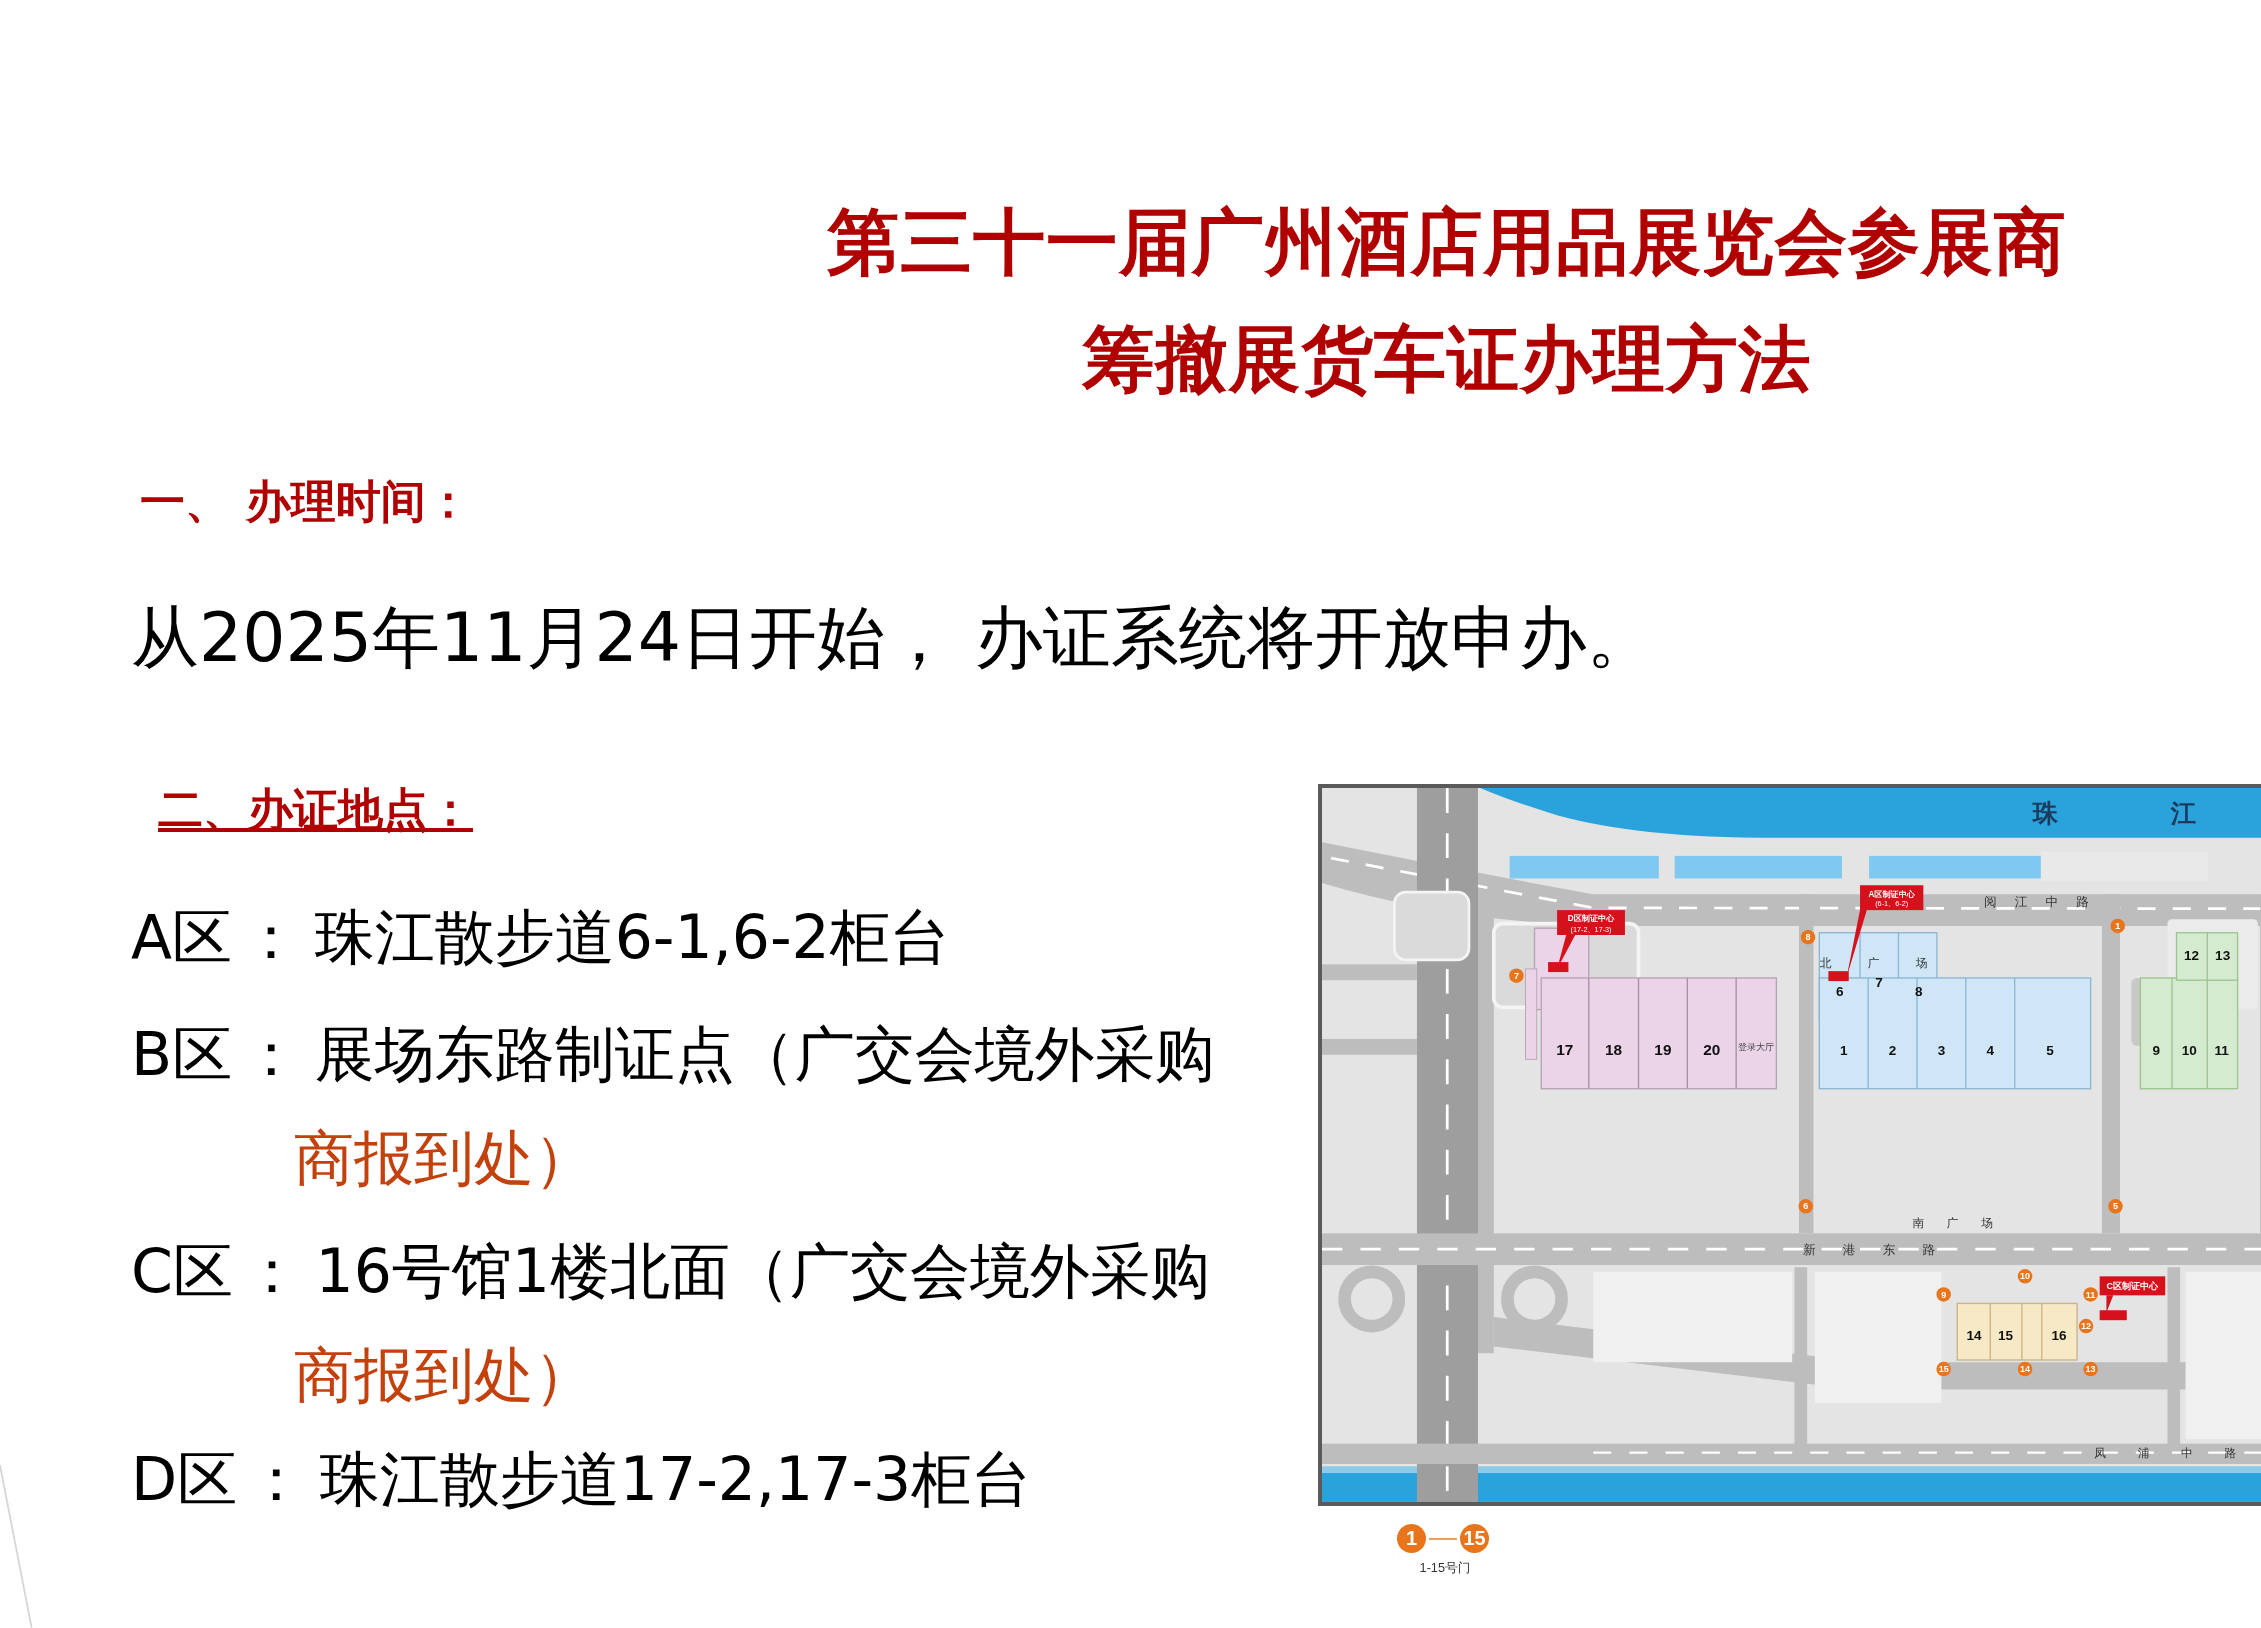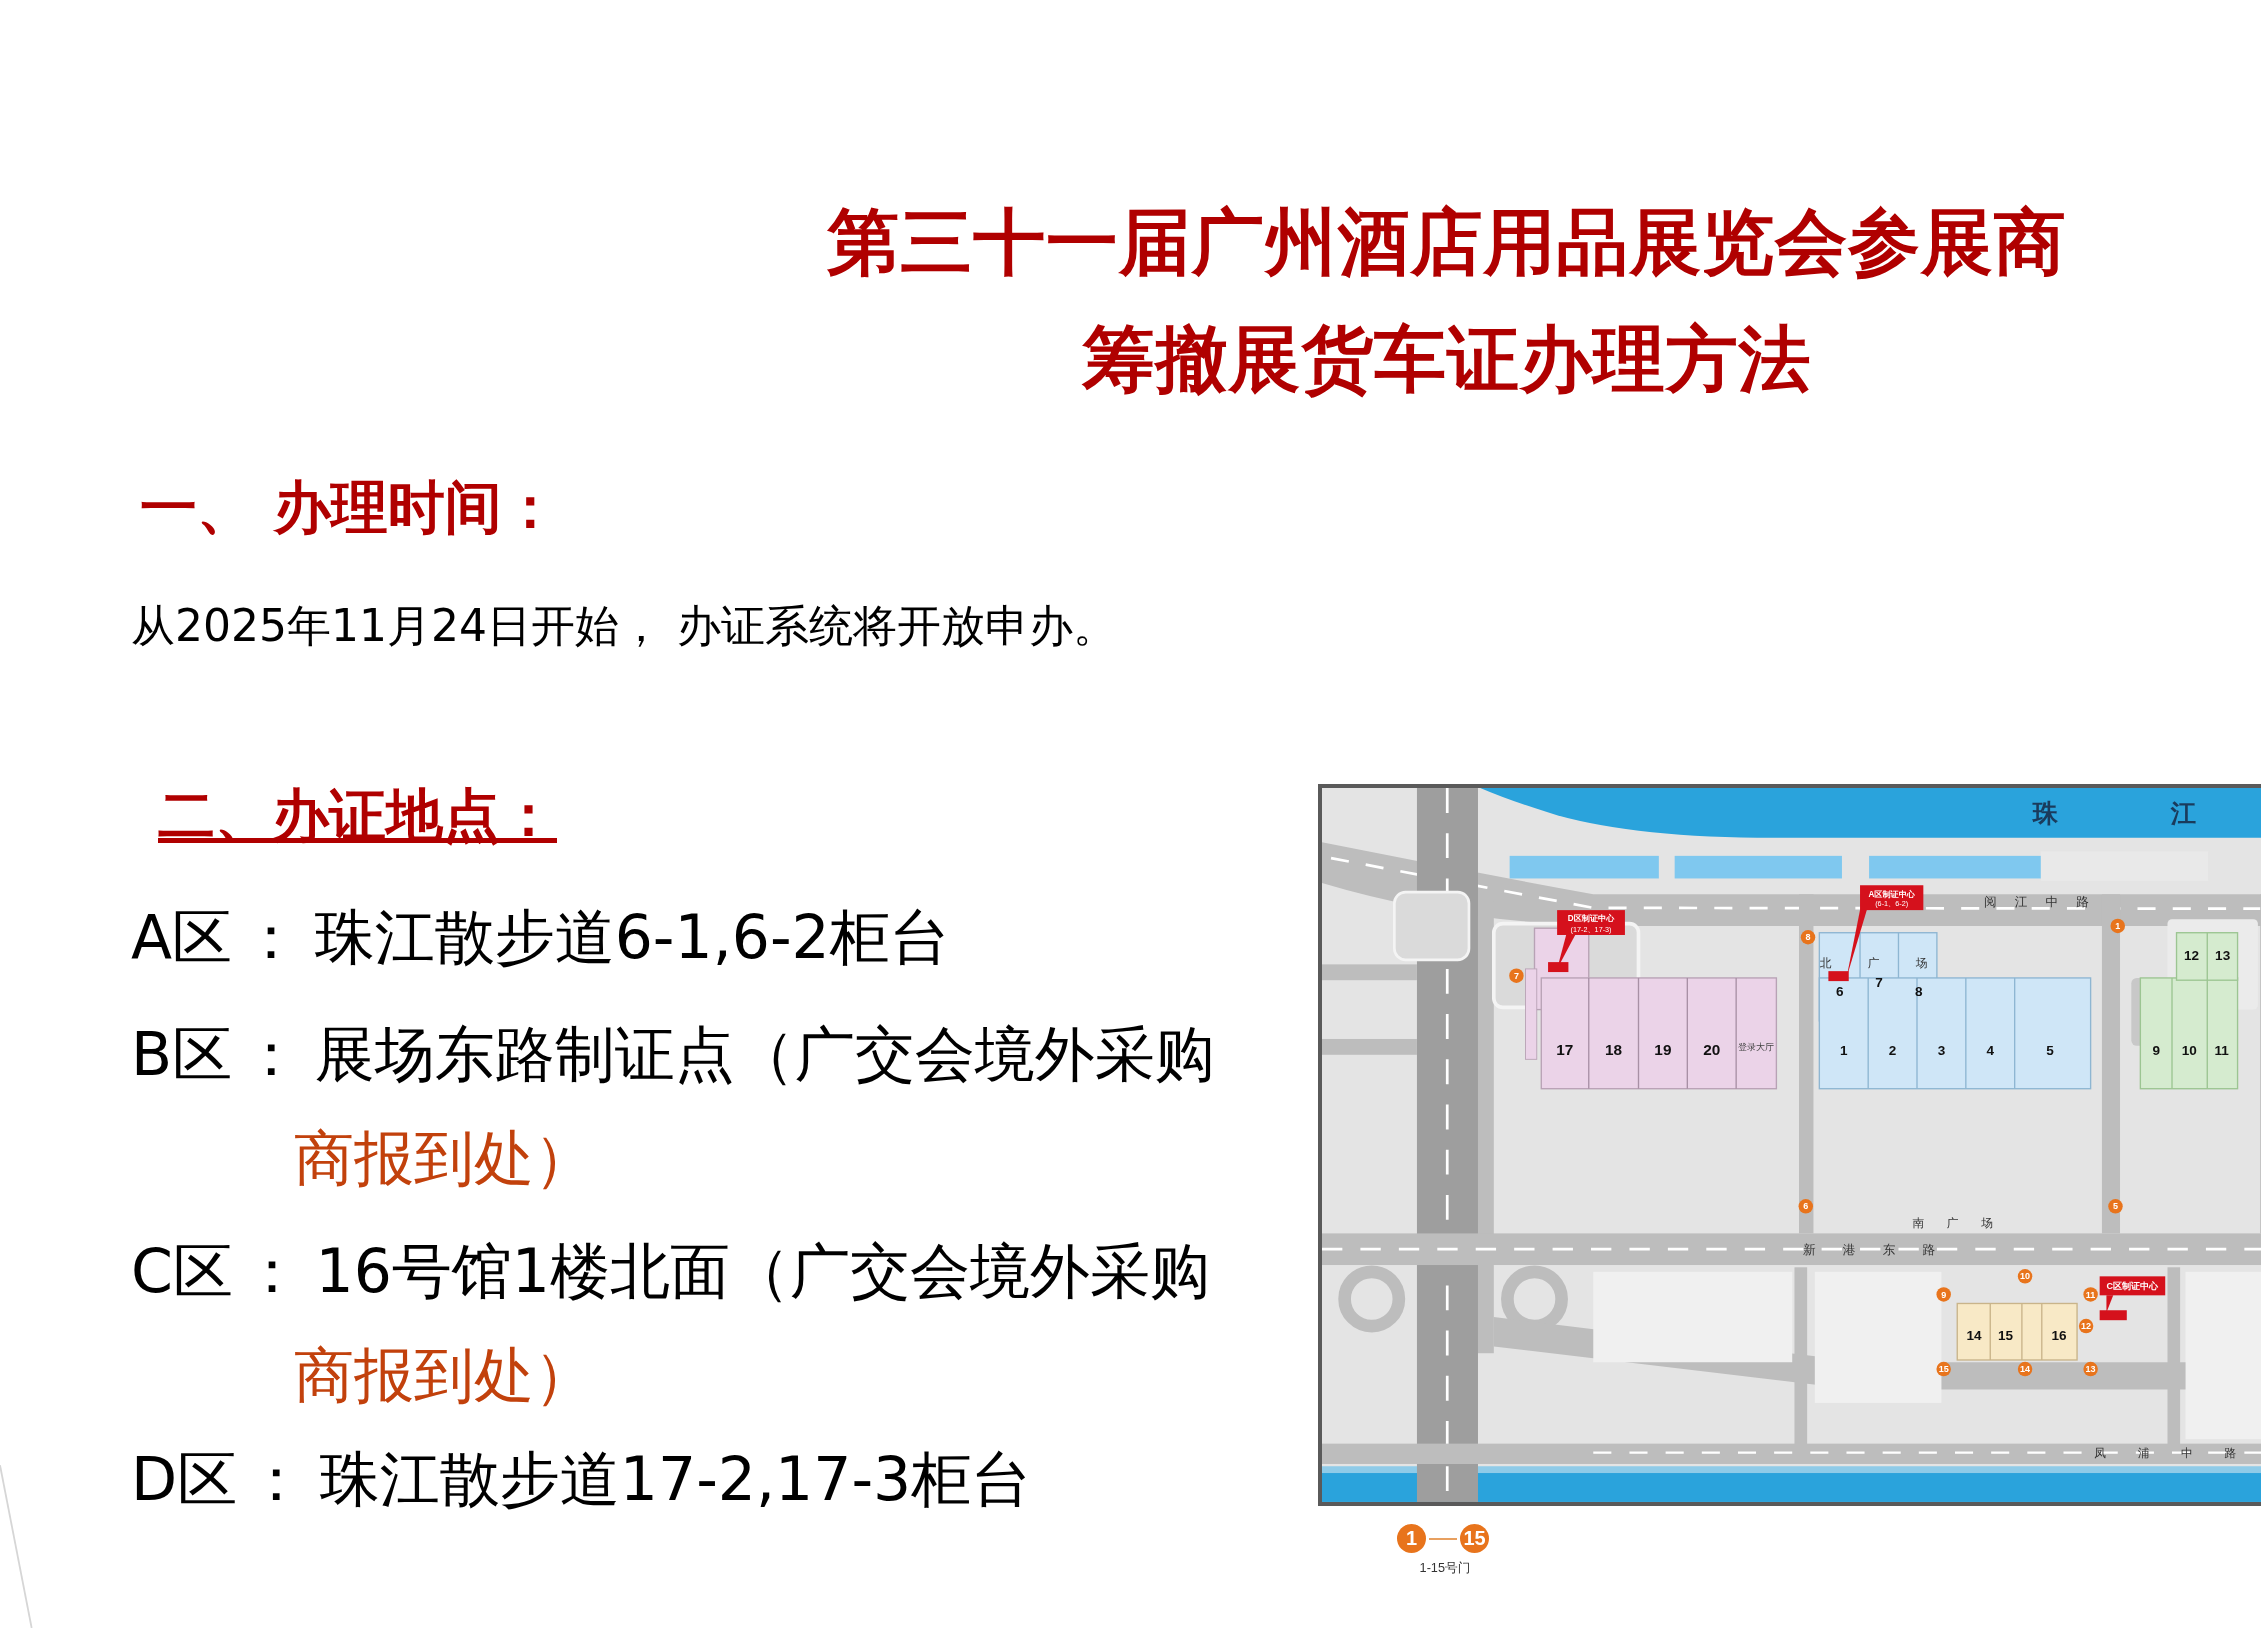--- a/index.html
+++ b/index.html
@@ -2,24 +2,24 @@
 <html style="font-size:7.2px"><head>
 <meta charset="utf-8">
 <style>
   html,body{margin:0;padding:0;background:#ffffff;}
   body{width:2894px;height:1628px;position:relative;overflow:hidden;font-family:"DejaVu Sans","Liberation Sans",sans-serif;}
   .slide{position:absolute;left:0;top:0;width:2894px;height:1628px;background:#fff;}
   .deco{position:absolute;left:0;top:0;width:2894px;height:1628px;pointer-events:none;}
   .title{position:absolute;left:0;width:2894px;text-align:center;color:#B00000;font-weight:bold;font-size:72px;letter-spacing:0.9px;line-height:1;}
   .t1{top:206px;}
   .t2{top:323px;}
-  .h{position:absolute;color:#B00000;font-weight:bold;font-size:57px;line-height:1;}
+  .h{position:absolute;color:#B00000;font-weight:bold;font-size:45px;line-height:1;}
   .h1{left:140px;top:479px;}
   .h2{left:158px;top:787px;text-decoration:underline;}
-  .body-line{position:absolute;left:131px;top:604px;font-size:44px;color:#000;line-height:1;white-space:nowrap;}
+  .body-line{position:absolute;left:131px;top:604px;font-size:68px;color:#000;line-height:1;white-space:nowrap;}
   .loc{position:absolute;left:131px;font-size:60px;color:#000;line-height:1;white-space:nowrap;}
   .loc .zone{display:inline-block;text-align:right;}
   .loc .sep{display:inline-block;margin:0 13.6px 0 9px;}
   .cont{position:absolute;left:294px;font-size:60px;color:#c2410c;line-height:1;white-space:nowrap;}
   
   .map{position:absolute;left:1318px;top:784px;width:1387px;height:722px;border:4.1px solid #5a5a5a;box-sizing:border-box;background:#dcdcdc;overflow:hidden;}
   .map svg{position:absolute;left:0;top:0;}
   .legend{position:absolute;left:1397px;top:1524px;width:109px;height:50px;}
   .gate{position:absolute;width:29px;height:29px;border-radius:50%;background:#E8741C;color:#fff;font-weight:bold;font-size:20px;text-align:center;line-height:29px;font-family:"Liberation Sans",sans-serif;}
   .legend-dash{position:absolute;left:32px;top:13.6px;width:28px;height:2.7px;background:#E8A060;}

